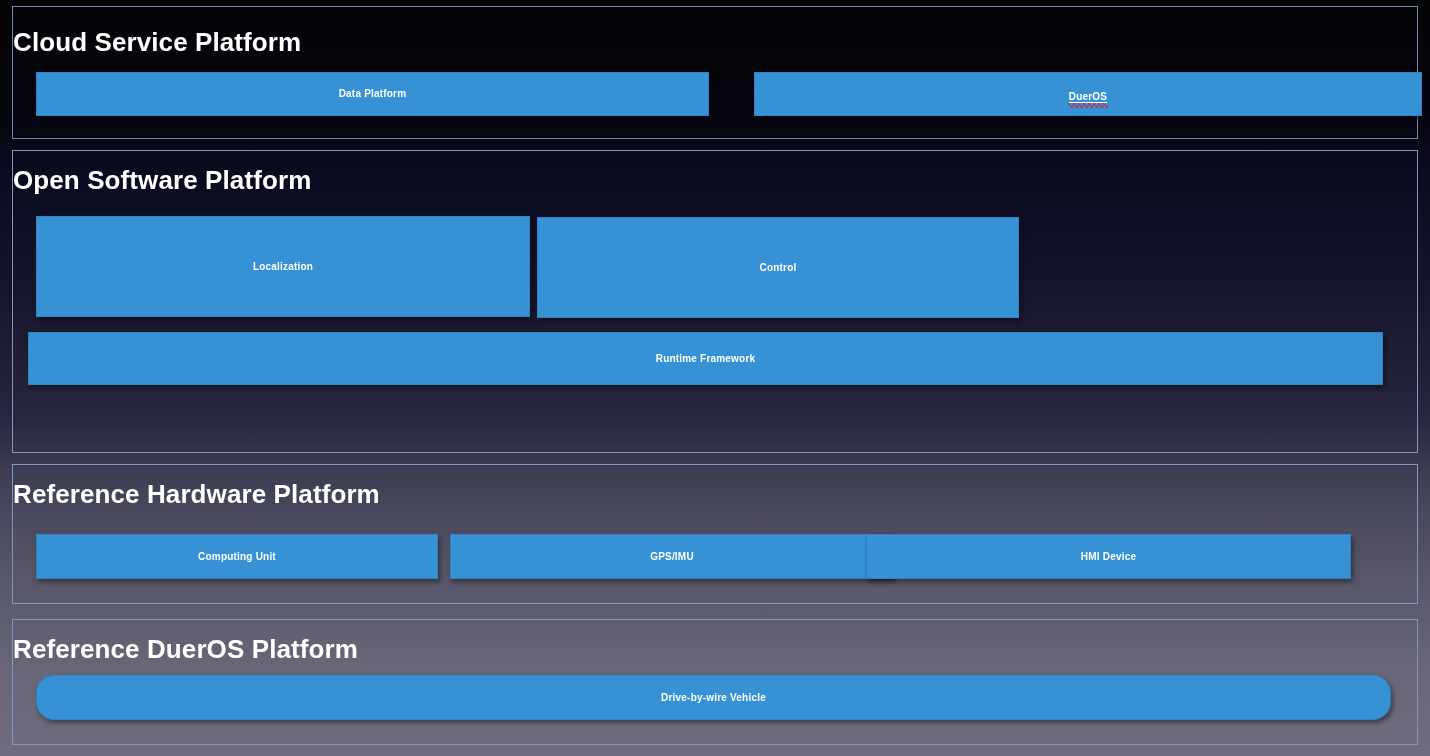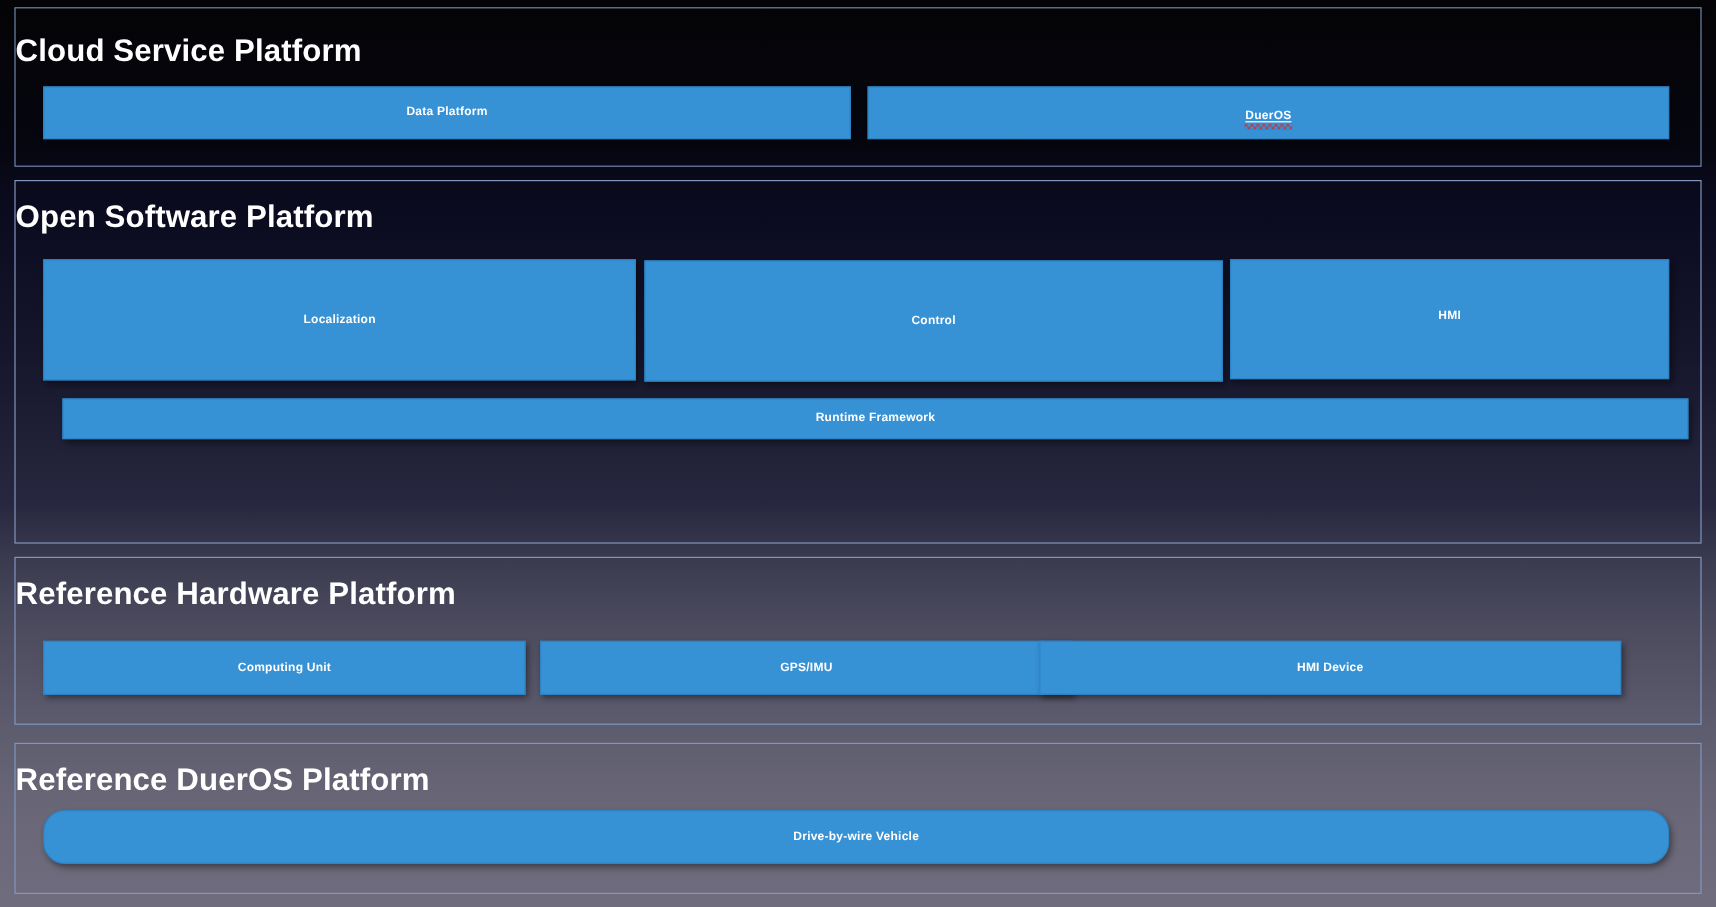--- a/index.html
+++ b/index.html
@@ -107,41 +107,38 @@
 <div id="stage">
 
   <div class="panel dark-top" style="left:12px; top:6px; width:1406px; height:133px;">
     <div class="panel-title" style="top:20px;">Cloud Service Platform</div>
   </div>
 
   <div class="box" style="left:36px; top:72px; width:673px; height:44px;">
     <span class="box-label">Data Platform</span>
   </div>
 
-  <div class="box" style="left:723px; top:72px; width:668px; height:44px;">
+  <div class="box" style="left:754px; top:72px; width:668px; height:44px;">
     <span class="box-label misspelled label-lower">DuerOS</span>
   </div>
 
   <div class="panel" style="left:12px; top:150px; width:1406px; height:303px;">
     <div class="panel-title" style="top:14px;">Open Software Platform</div>
   </div>
 
   <div class="box" style="left:537px; top:217px; width:482px; height:101px;">
     <span class="box-label">Control</span>
   </div>
 
   <div class="box" style="left:36px; top:216px; width:494px; height:101px;">
     <span class="box-label">Localization</span>
   </div>
 
-  <div class="box" style="left:1025px; top:216px; width:366px; height:100px;">
-    <span class="box-label label-raise">HMI</span>
-  </div>
 
-  <div class="box" style="left:52px; top:332px; width:1355px; height:34px;align-items:center;">
+  <div class="box" style="left:28px; top:332px; width:1355px; height:53px;align-items:center;">
     <span class="box-label">Runtime Framework</span>
   </div>
 
 
   <div class="panel" style="left:12px; top:464px; width:1406px; height:140px;">
     <div class="panel-title" style="top:14px;">Reference Hardware Platform</div>
   </div>
 
   <div class="box" style="left:450px; top:534px; width:444px; height:45px;">
     <span class="box-label">GPS/IMU</span>

